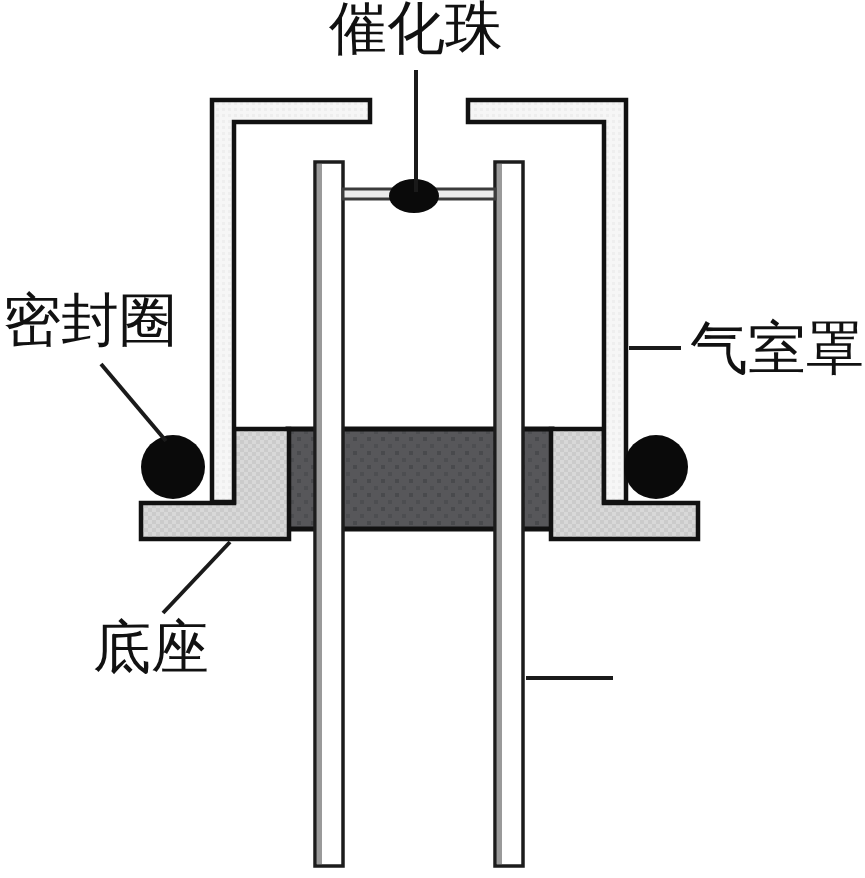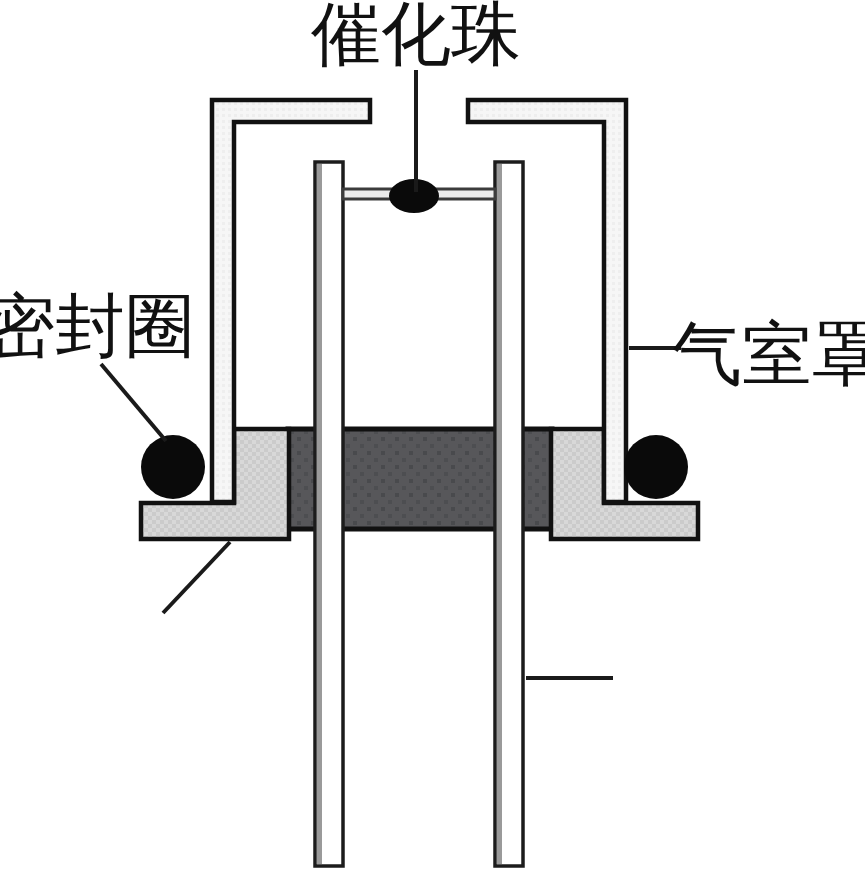--- a/index.html
+++ b/index.html
@@ -16,21 +16,21 @@
     font-family: "Liberation Serif", "DejaVu Serif", serif;
   }
   .stage svg {
     position: absolute;
     left: 0;
     top: 0;
   }
   .cjk-label {
     position: absolute;
     transform: translateX(-50%);
-    font-size: 70px;
+    font-size: 58px;
     line-height: 1.0;
     color: #111111;
     white-space: nowrap;
     letter-spacing: 0px;
     font-weight: 500;
   }
 </style>
 </head>
 <body>
 
@@ -87,15 +87,16 @@
     <line x1="230" y1="542" x2="163" y2="613" stroke="#1a1a1a" stroke-width="4"></line>
     <line x1="526" y1="678" x2="613" y2="678" stroke="#1a1a1a" stroke-width="4"></line>
   </svg>
 
   <div class="cjk-label" style="left:416px; top:0px;">催化珠</div>
 
   <div class="cjk-label" style="left:90px; top:292px;">密封圈</div>
 
   <div class="cjk-label" style="left:777px; top:320px;">气室罩</div>
 
+  <div class="cjk-label" style="left:151px; top:619px;">底座</div>
 
 
 </div>
 
 </body></html>

